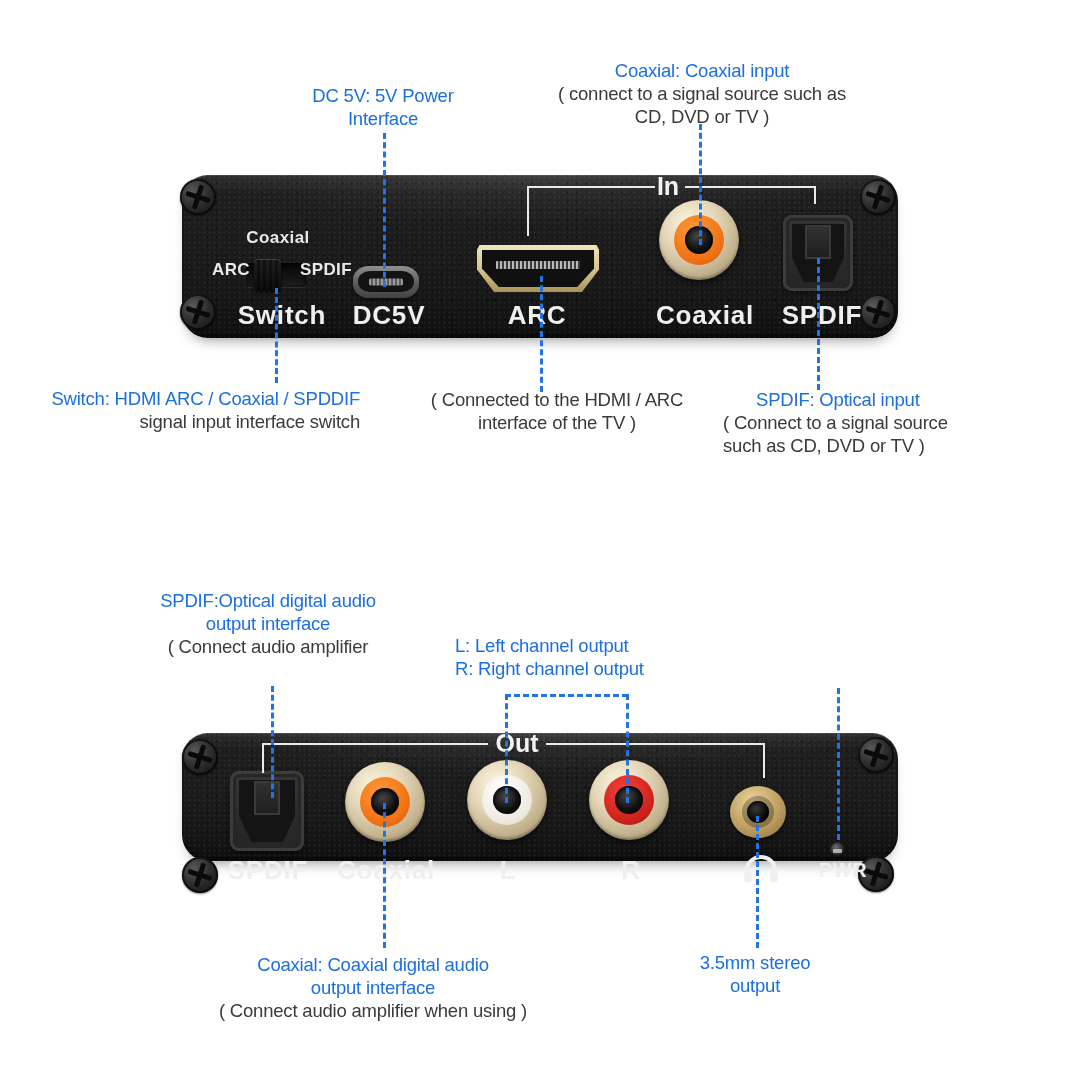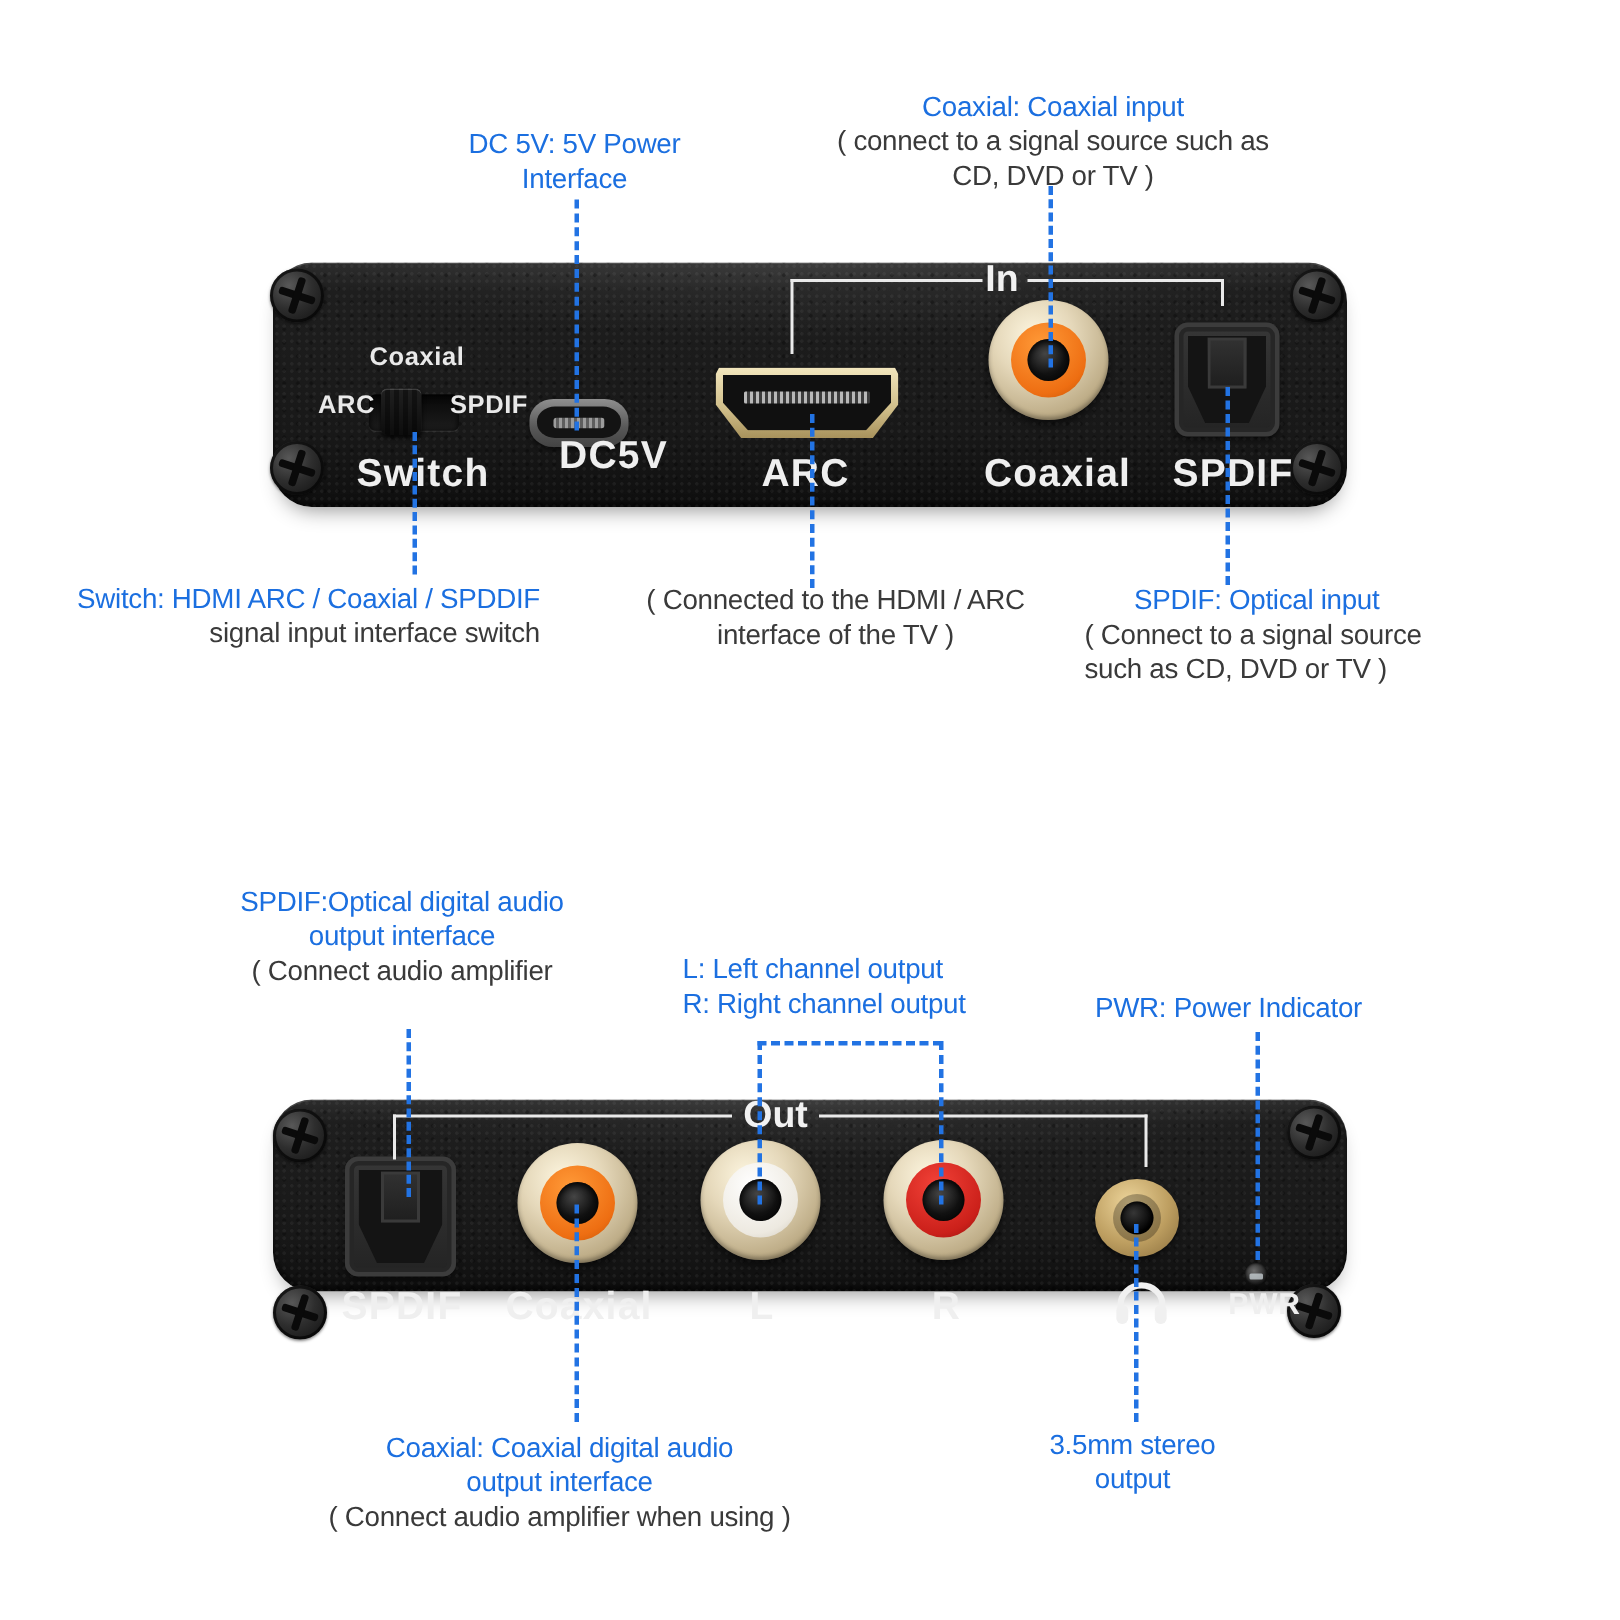--- a/index.html
+++ b/index.html
@@ -155,21 +155,21 @@
     <div class="plabel-sm" style="left:144px;top:85px;">SPDIF</div>
     <div class="sw-track" style="left:64px;top:88px;">
       <div class="sw-knob"></div>
     </div>
     <div class="plabel" style="left:100px;top:125px;">Switch</div>
 
     <div class="musb" style="left:171px;top:91px;">
       <div class="musb-inner"></div>
       <div class="musb-pin"></div>
     </div>
-    <div class="plabel" style="left:207px;top:113px;margin-left:20px;">DC5V</div>
+    <div class="plabel" style="left:207px;top:125px;">DC5V</div>
 
     <div class="hdmi" style="left:295px;top:70px;">
       <div class="hdmi-inner"></div>
       <div class="hdmi-pins"></div>
     </div>
     <div class="plabel" style="left:355px;top:125px;">ARC</div>
 
     <div class="rca" style="left:477px;top:25px;">
       <div class="rca-ins orange">
         <div class="rca-hole"></div>
@@ -188,23 +188,20 @@
     <div class="blue">SPDIF:Optical digital audio</div>
     <div class="blue">output interface</div>
     <div>( Connect audio amplifier</div>
   </div>
 
   <div class="note" style="left:455px;top:634px;width:260px;">
     <div class="blue">L: Left channel output</div>
     <div class="blue">R: Right channel output</div>
   </div>
 
-  <div class="note" style="left:730px;top:660px;width:230px;">
-    <div class="blue">PWR: Power Indicator</div>
-  </div>
 
   <div class="note center" style="left:183px;top:953px;width:380px;">
     <div class="blue">Coaxial: Coaxial digital audio</div>
     <div class="blue">output interface</div>
     <div>( Connect audio amplifier when using )</div>
   </div>
 
   <div class="note center" style="left:655px;top:951px;width:200px;">
     <div class="blue">3.5mm stereo</div>
     <div class="blue">output</div>

